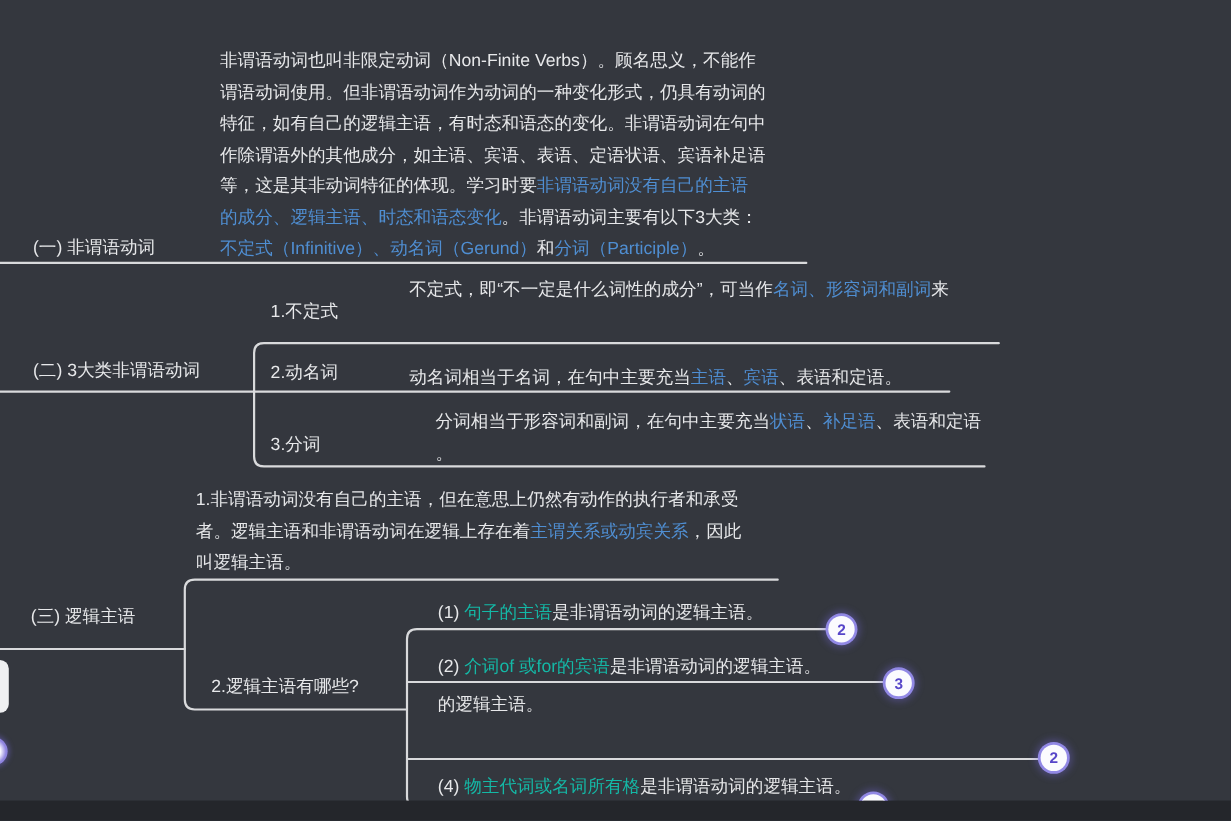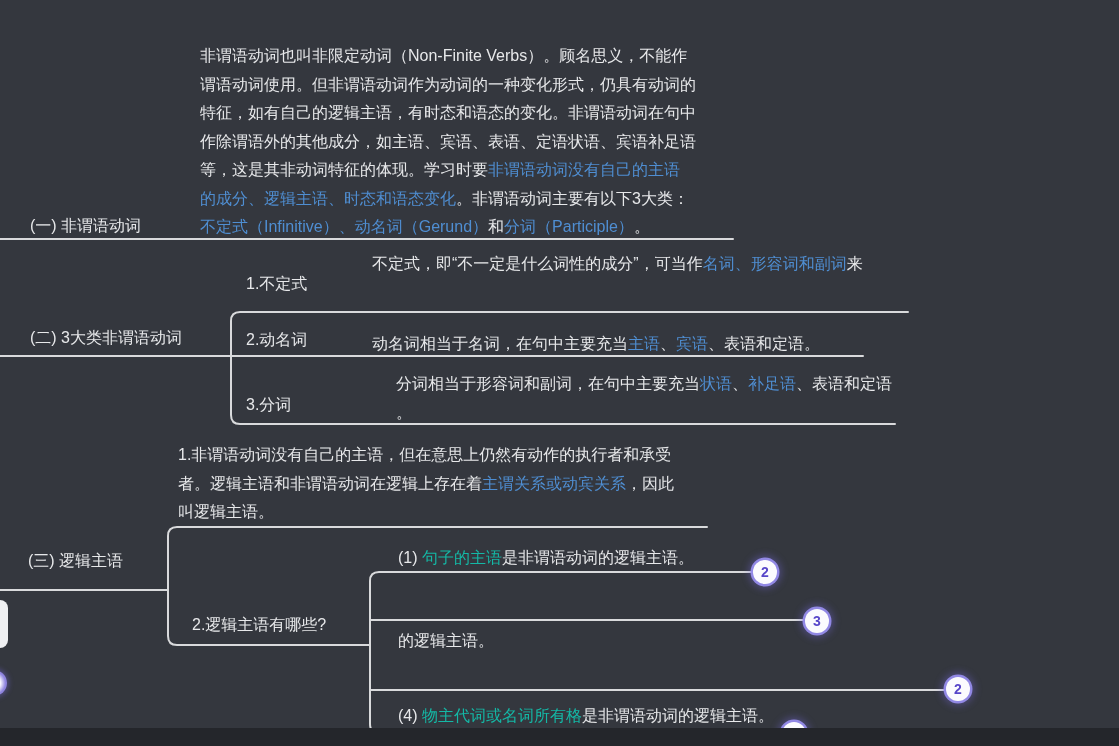--- a/index.html
+++ b/index.html
@@ -110,20 +110,23 @@
       <div class="tline"><span>1.非谓语动词没有自己的主语，但在意思上仍然有动作的执行者和承受</span></div>
       <div class="tline"><span>者。逻辑主语和非谓语动词在逻辑上存在着</span><span class="blue">主谓关系或动宾关系</span><span>，因此</span></div>
       <div class="tline"><span>叫逻辑主语。</span></div>
     </div>
   <div class="node label" id="lbl3">(三) 逻辑主语</div>
   <div class="node label" id="q">2.逻辑主语有哪些?</div>
 
   <div class="node" id="i1">
       <div class="tline"><span>(1) </span><span class="red">句子的主语</span><span>是非谓语动词的逻辑主语。</span></div>
     </div>
+  <div class="node" id="i2">
+      <div class="tline"><span>(2) </span><span class="red">介词of 或for的宾语</span><span>是非谓语动词的逻辑主语。</span></div>
+    </div>
   <div class="node" id="i3">
       <div class="tline"><span>的逻辑主语。</span></div>
     </div>
   <div class="node" id="i4">
       <div class="tline"><span>(4) </span><span class="red">物主代词或名词所有格</span><span>是非谓语动词的逻辑主语。</span></div>
     </div>
 
   <div class="badge" id="bdg-i1">2</div>
   <div class="badge" id="bdg-i2">3</div>
   <div class="badge" id="bdg-i3">2</div>

